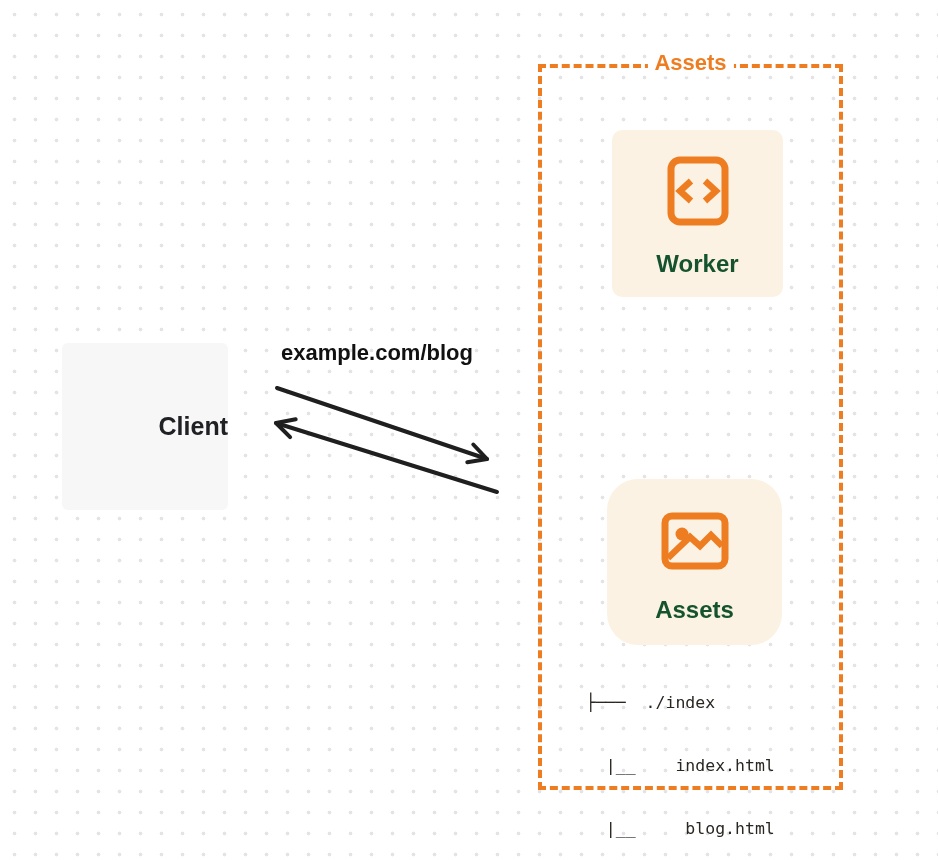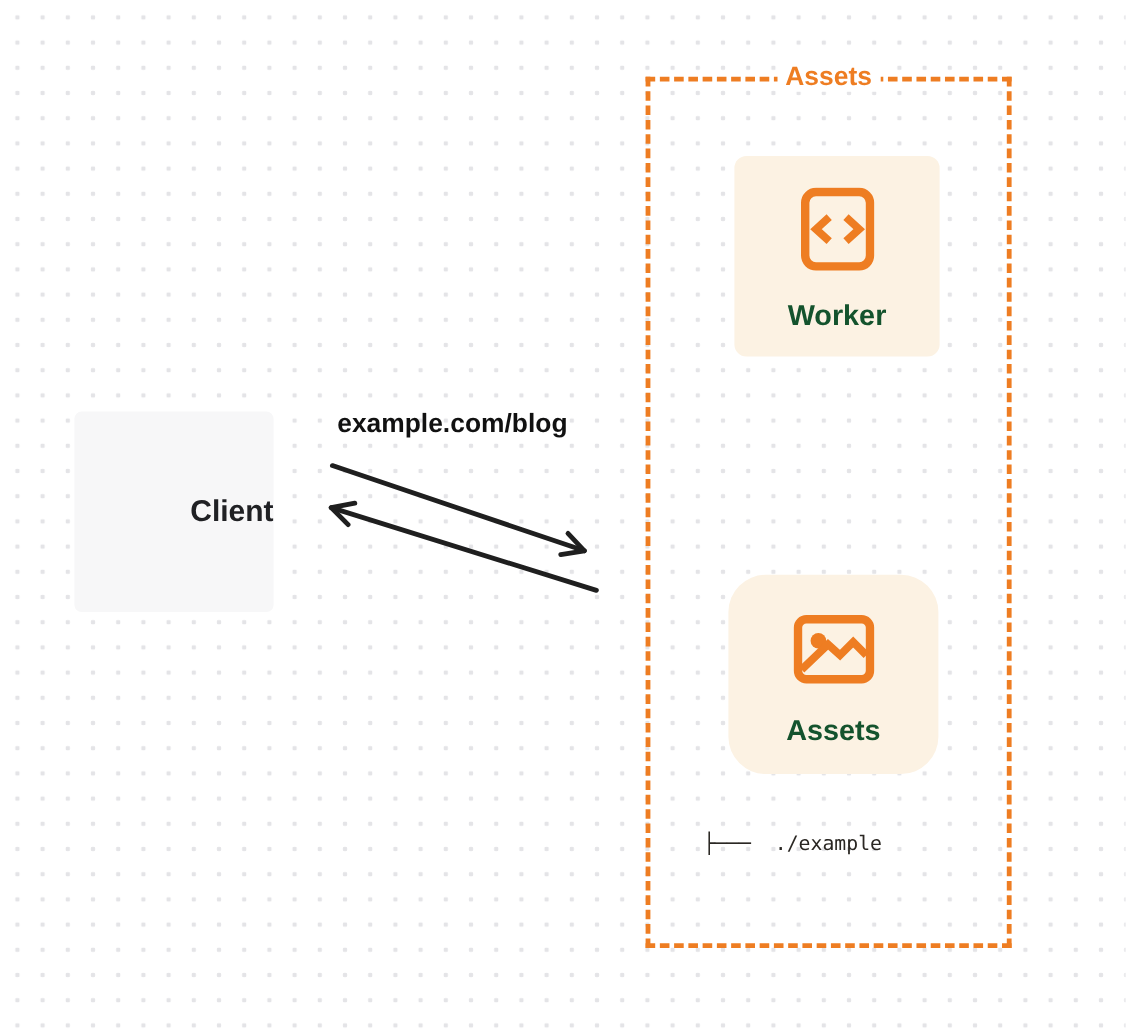--- a/index.html
+++ b/index.html
@@ -140,15 +140,17 @@
     <svg width="68" height="58" viewBox="0 0 68 58" xmlns="http://www.w3.org/2000/svg">
       <rect x="4" y="4" width="60" height="50" rx="7" fill="none" stroke="#EE7D22" stroke-width="7"></rect>
       <circle cx="21" cy="22" r="6.5" fill="#EE7D22"></circle>
       <path d="M7 46 L29 25 L39 34 L50 23 L61 34" fill="none" stroke="#EE7D22" stroke-width="6.5"></path>
     </svg>
   </span>
   <span class="label">Assets</span>
 </div>
 
 <div class="file-tree">
-  <div>├───  ./example</div>
+  <div>├───  ./index</div>
+  <div>  |__    index.html</div>
+  <div>  |__     blog.html</div>
   
 </div>
 
 </body></html>

